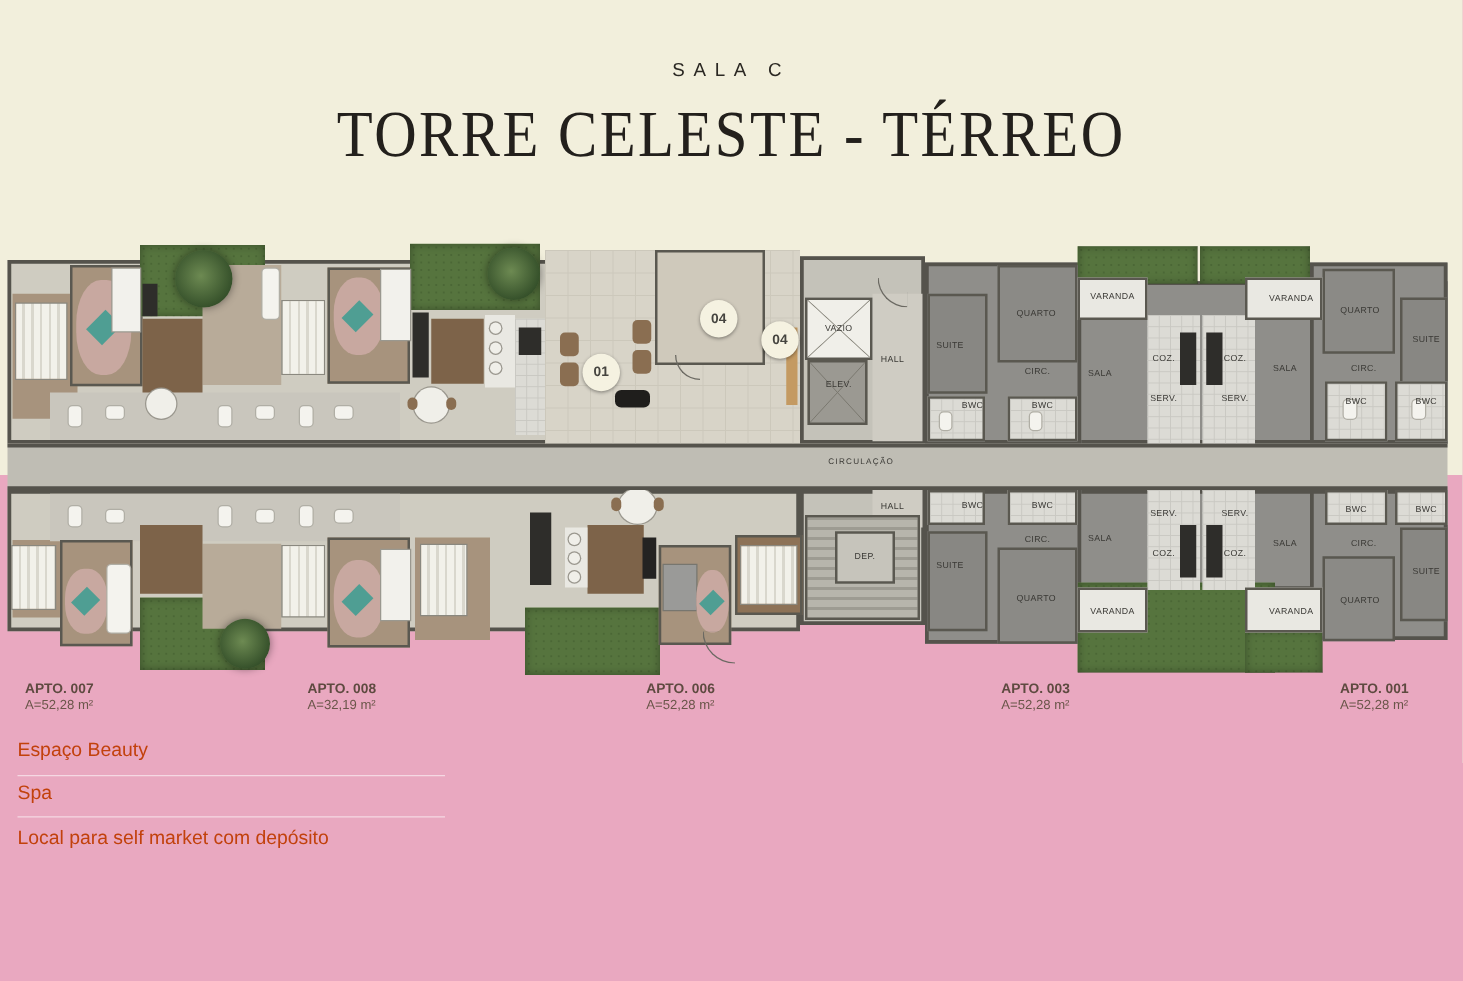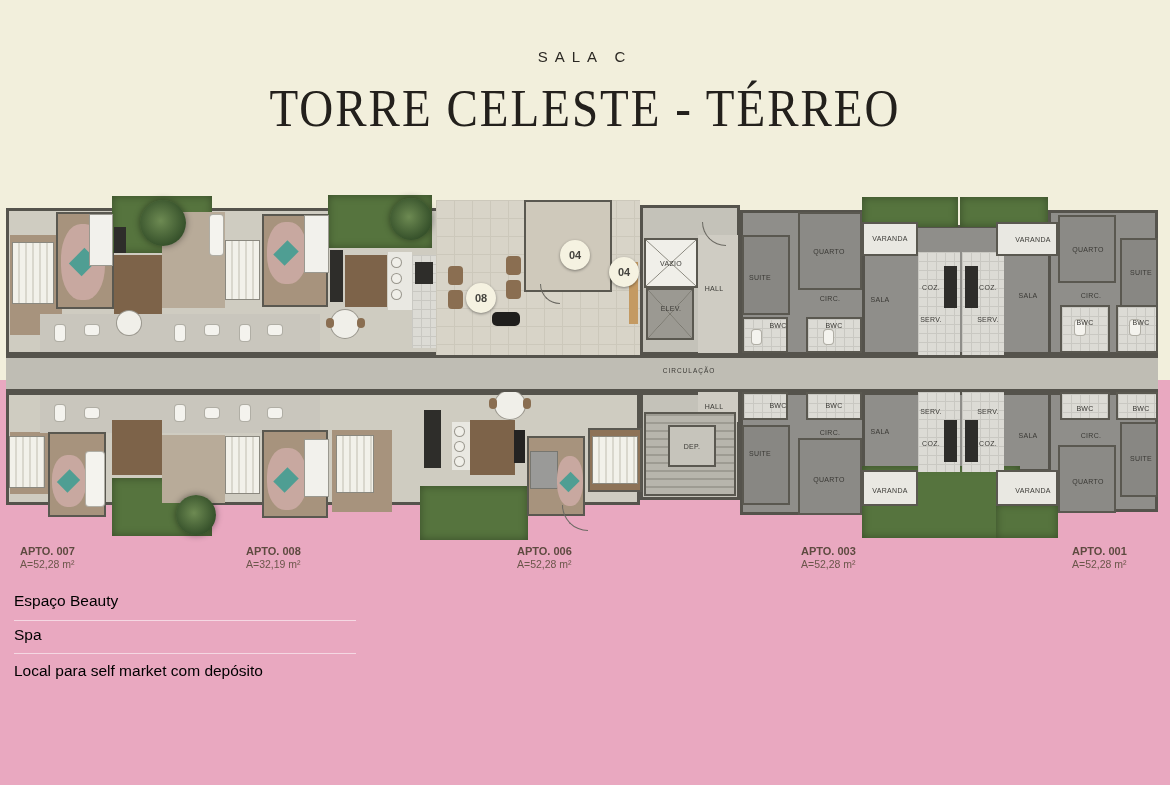--- a/index.html
+++ b/index.html
@@ -54,21 +54,21 @@
   .badge{border-radius:50%;background:#f5f2e1;box-shadow:0 1px 3px rgba(0,0,0,.4);
       display:flex;align-items:center;justify-content:center;font-size:11px;font-weight:bold;
       color:#45443f;z-index:50;}
   .dashed{border:1.5px dashed #8a887e;z-index:4;}
   .arc{border:1px solid #6b6962;border-top:none;border-right:none;
       border-radius:0 0 0 100%;z-index:12;}
   
   .apt{position:absolute;z-index:60;}
   .apt .id{font-size:11px;font-weight:bold;color:#5e4a40;}
   .apt .ar{font-size:10.5px;color:#6b564a;margin-top:1px;}
-  .legend-item{position:absolute;left:14px;font-size:15.5px;color:#000000;z-index:60;}
+  .legend-item{position:absolute;left:14px;font-size:15.5px;color:#c2410c;z-index:60;}
   .legend-sep{position:absolute;left:14px;width:342px;height:1px;
       background:rgba(255,255,255,.55);z-index:60;}
 </style>
 </head>
 <body>
 
 <div class="abs" id="bg-top"></div>
 <div class="abs" id="bg-bottom"></div>
 
 <div class="abs" id="block-label">SALA C</div>
@@ -122,21 +122,21 @@
 
   <div class="abs" style="left:436px;top:200px;width:204px;height:155px;z-index:6;background:#d8d4c8;background-image:linear-gradient(#ccc8bb 1px,transparent 1px),linear-gradient(90deg,#ccc8bb 1px,transparent 1px);background-size:18px 18px;"></div>
   <div class="abs w2" style="left:524px;top:200px;width:88px;height:92px;z-index:7;background:#cfc9bb;"></div>
   <div class="abs" style="left:629px;top:262px;width:9px;height:62px;z-index:8;background:#c49a62;"></div>
   <div class="abs chair" style="left:448px;top:266px;width:15px;height:19px;"></div>
   <div class="abs chair" style="left:448px;top:290px;width:15px;height:19px;"></div>
   <div class="abs chair" style="left:506px;top:256px;width:15px;height:19px;"></div>
   <div class="abs chair" style="left:506px;top:280px;width:15px;height:19px;"></div>
   <div class="abs dark" style="left:492px;top:312px;width:28px;height:14px;border-radius:5px;background:#1f1e1c;"></div>
   <div class="abs arc" style="left:540px;top:284px;width:20px;height:20px;"></div>
-  <div class="badge abs" style="left:466px;top:283px;width:30px;height:30px;">08</div>
+  <div class="badge abs" style="left:466px;top:283px;width:30px;height:30px;">01</div>
   <div class="badge abs" style="left:560px;top:240px;width:30px;height:30px;">04</div>
   <div class="badge abs" style="left:609px;top:257px;width:30px;height:30px;">04</div>
 
   <div class="abs w3" style="left:640px;top:205px;width:100px;height:150px;z-index:6;background:#c4c2b9;"></div>
   <div class="abs dashed" style="left:650px;top:206px;width:60px;height:32px;"></div>
   <div class="abs xbox w2" style="left:644px;top:238px;width:54px;height:50px;"></div>
   <div class="abs elevbox w2" style="left:646px;top:288px;width:48px;height:52px;"></div>
   <div class="abs" style="left:698px;top:235px;width:40px;height:118px;z-index:7;background:#cfccc3;"></div>
   <div class="abs arc" style="left:702px;top:222px;width:24px;height:24px;"></div>
   <i class="lbl" style="left:671px;top:263px;">VAZIO</i>

